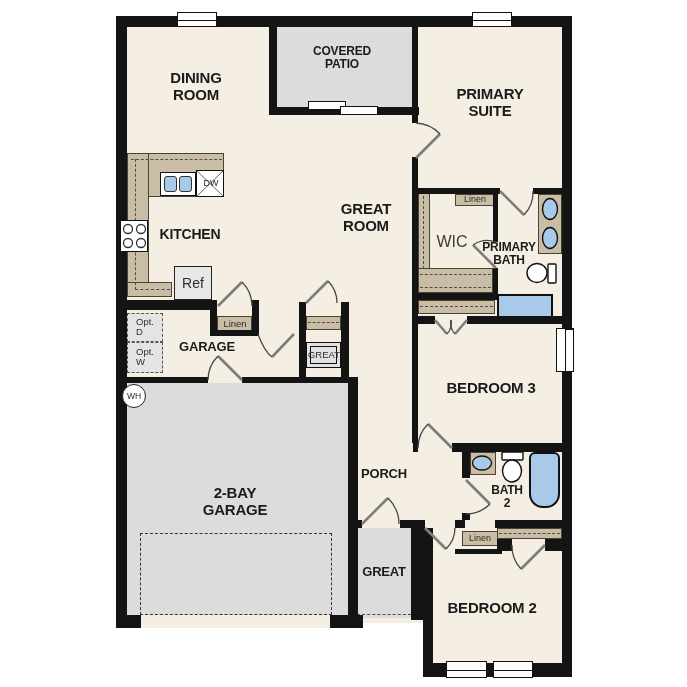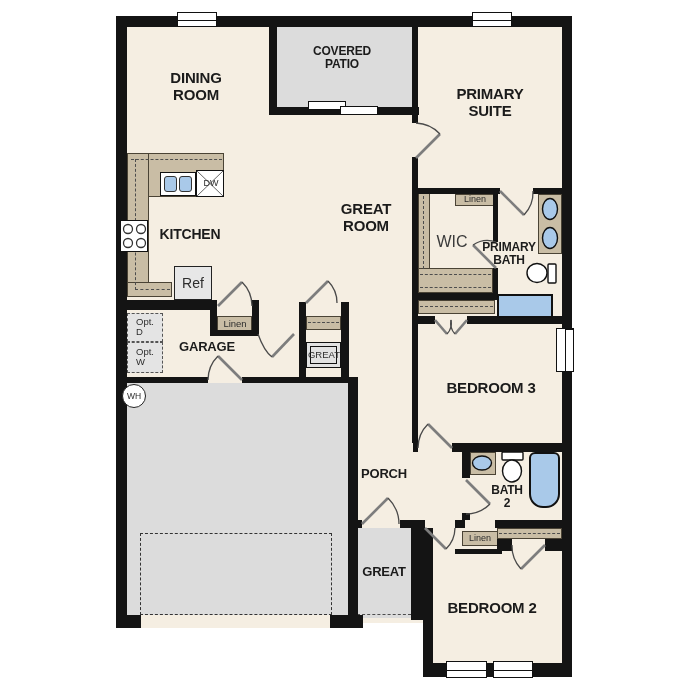--- a/index.html
+++ b/index.html
@@ -232,20 +232,22 @@
   <div class="sm f9" style="left:475px;top:200px;">Linen</div>
   <div class="sm f95" style="left:235px;top:324px;">Linen</div>
   <div class="lbl f13" style="left:207px;top:347px;">GARAGE</div>
   <div class="sm f95" style="left:324px;top:355px;">GREAT</div>
   <div class="sm f95" style="left:145px;top:327px;">Opt.
 D</div>
   <div class="sm f95" style="left:145px;top:357px;">Opt.
 W</div>
   <div class="sm f85" style="left:134px;top:396px;">WH</div>
   <div class="lbl f15" style="left:491px;top:388px;">BEDROOM 3</div>
+  <div class="lbl f15" style="left:235px;top:501px;">2-BAY
+GARAGE</div>
   <div class="lbl f13" style="left:384px;top:474px;">PORCH</div>
   <div class="lbl f12" style="left:507px;top:497px;">BATH
 2</div>
   <div class="sm f9" style="left:480px;top:539px;">Linen</div>
   <div class="lbl f13" style="left:384px;top:572px;">GREAT</div>
   <div class="lbl f15" style="left:492px;top:608px;">BEDROOM 2</div>
   <div class="sm f10" style="left:193px;top:283px;">Ref</div>
   <div class="sm f9" style="left:211px;top:184px;">DW</div>
 
 </div>

